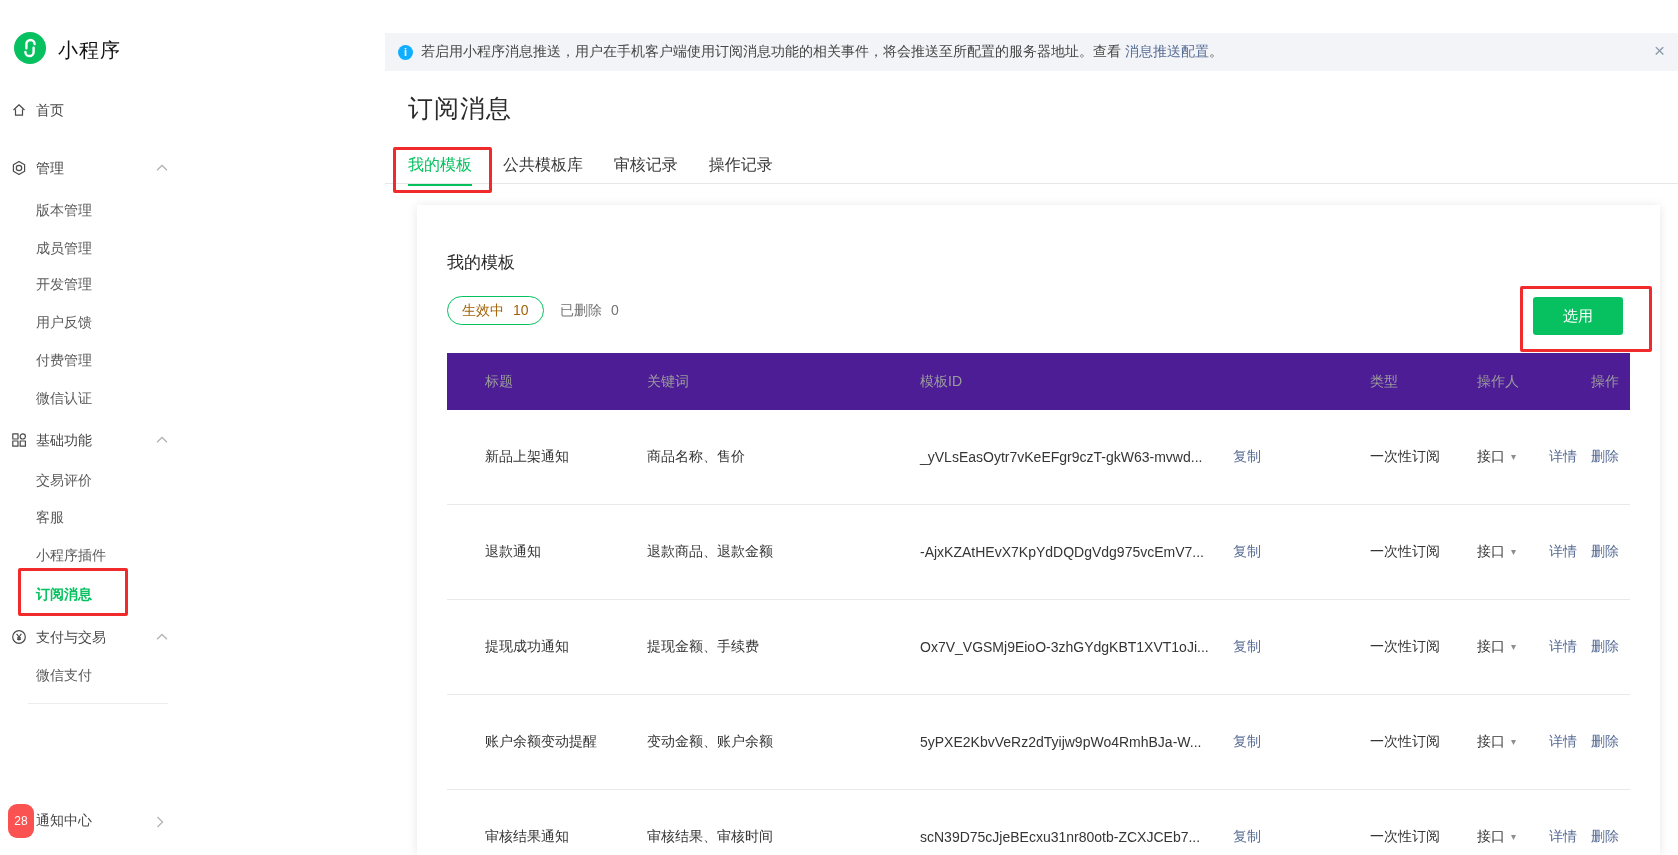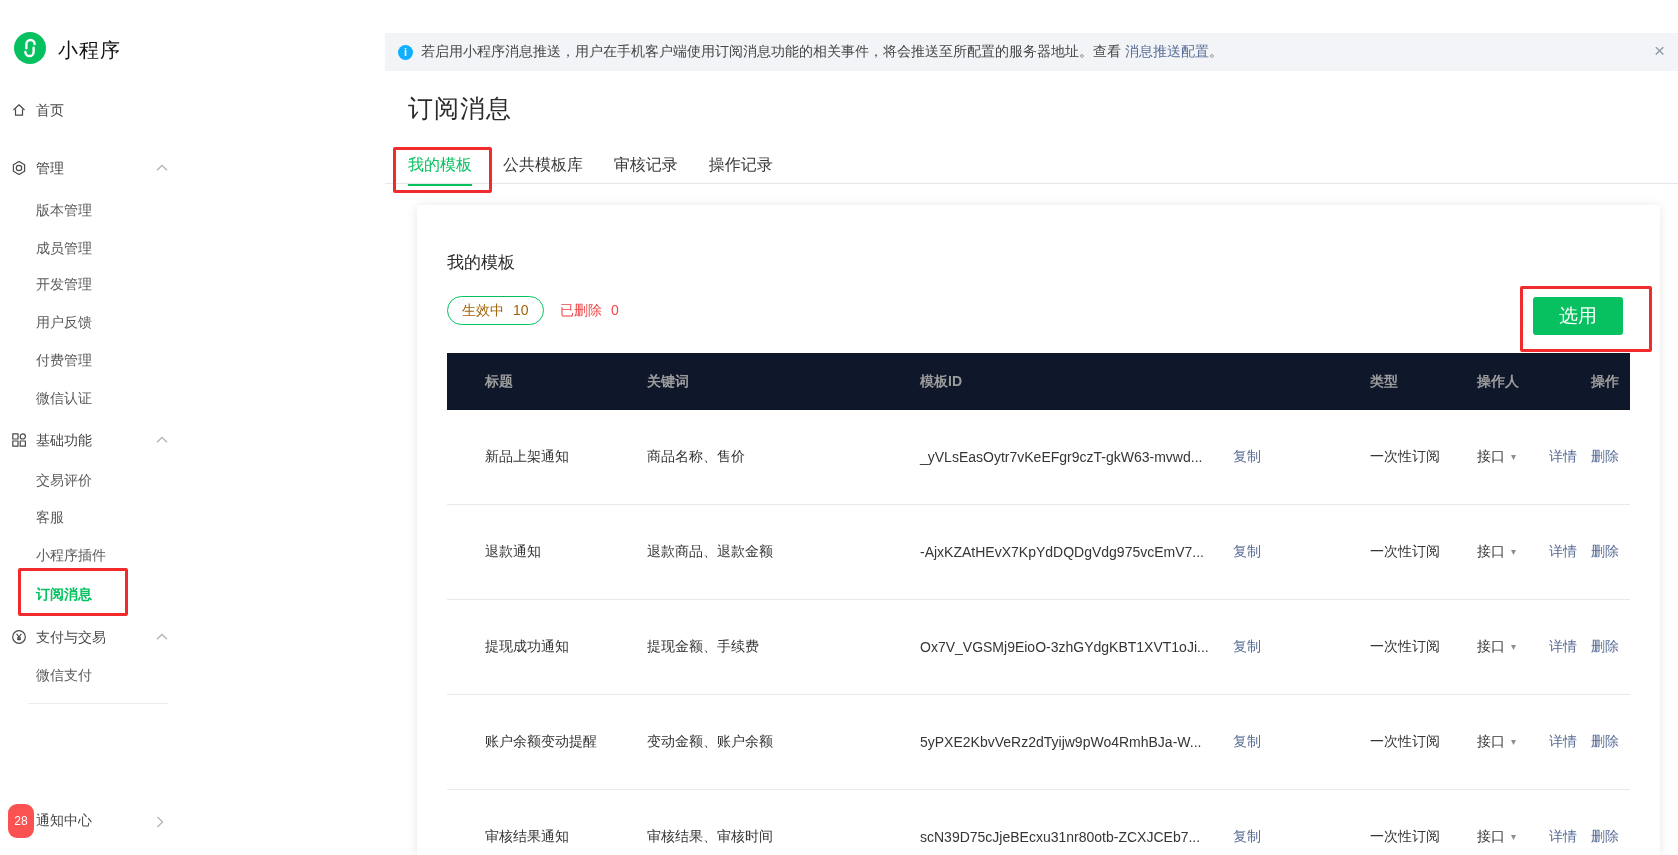--- a/index.html
+++ b/index.html
@@ -32,27 +32,27 @@
   .tabs{position:absolute;left:408px;top:155px;height:29px;white-space:nowrap;}
   .tab{display:inline-block;margin-right:27px;font-size:16px;color:#3a3a3a;cursor:pointer;position:relative;padding-bottom:10px;}
   .tab.active{color:#07c160;}
   .tab.active::after{content:"";position:absolute;left:0;right:0;bottom:0;height:3px;background:#07c160;}
   .tabbar-line{position:absolute;left:385px;top:183px;width:1293px;height:1px;background:#e6e7ea;}
   
   .card{position:absolute;left:417px;top:205px;width:1243px;height:650px;background:#fff;box-shadow:0 1px 10px rgba(0,0,0,0.10);}
   .panel-heading{position:absolute;left:30px;top:46px;font-size:17px;color:#2b2b2b;}
   .pill{position:absolute;left:30px;top:91px;height:27px;line-height:27px;padding:0 14px;border:1px solid #07c160;border-radius:15px;color:#a16207;cursor:pointer;}
   .pill .cnt{margin-left:9px;}
-  .filter-deleted{position:absolute;left:143px;top:91px;height:29px;line-height:29px;color:#ef4444;cursor:pointer;}
+  .filter-deleted{position:absolute;left:143px;top:91px;height:29px;line-height:29px;color:#737373;cursor:pointer;}
   .filter-deleted .cnt{margin-left:9px;}
   .quota-note{position:absolute;right:133px;top:91px;height:29px;line-height:29px;color:#9b9b9b;}
-  .btn-select{position:absolute;left:1116px;top:92px;width:90px;height:38px;background:#07c160;color:#fff;font-size:19px;text-align:center;line-height:38px;border-radius:3px;cursor:pointer;}
+  .btn-select{position:absolute;left:1116px;top:92px;width:90px;height:38px;background:#07c160;color:#fff;font-size:15px;text-align:center;line-height:38px;border-radius:3px;cursor:pointer;}
   
   .tbl{position:absolute;left:30px;top:148px;width:1183px;}
-  .thead{position:relative;height:57px;background:#0f172a;color:#9c9c9c;font-weight:bold;}
+  .thead{position:relative;height:57px;background:#4c1d95;color:#9c9c9c;}
   .trow{position:relative;height:94px;border-bottom:1px solid #e9e9e9;background:#fff;}
   .cell{position:absolute;top:50%;transform:translateY(-50%);white-space:nowrap;}
   .c1{left:38px;} .c2{left:200px;} .c3{left:473px;} .c4{left:923px;} .c5{left:1030px;} .c6{right:11px;text-align:right;}
   .copycell{left:786px;}
   .link{color:#576b95;cursor:pointer;}
   .link + .link{margin-left:14px;}
   .caret{display:inline-block;margin-left:6px;font-size:10px;color:#8d8d8d;transform:translateY(-1px);}
   .op-drop{cursor:pointer;}
   
   .anno{position:absolute;border:3px solid #f12b2b;border-radius:2px;pointer-events:none;z-index:9;}

